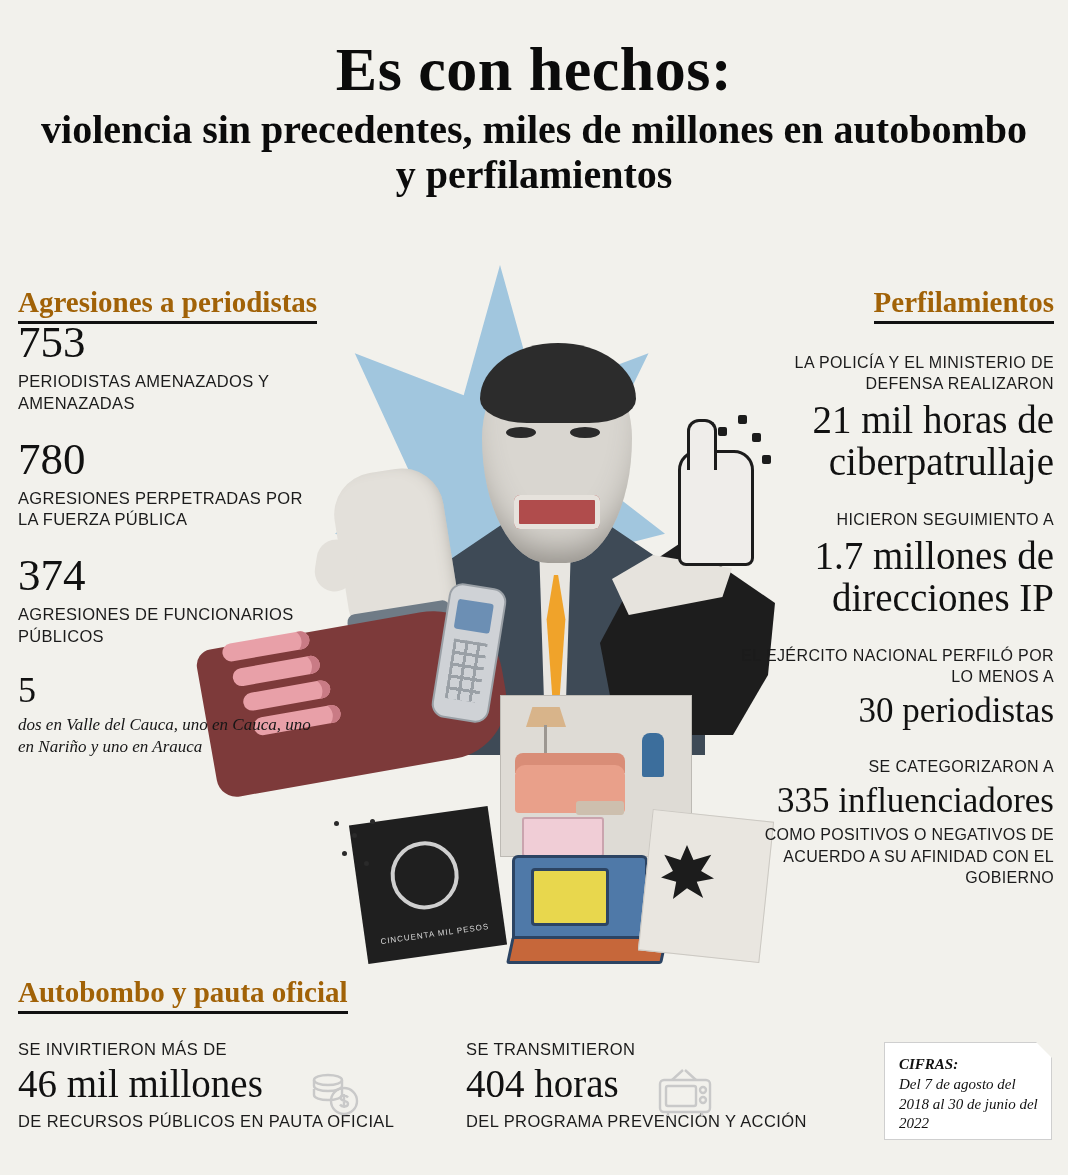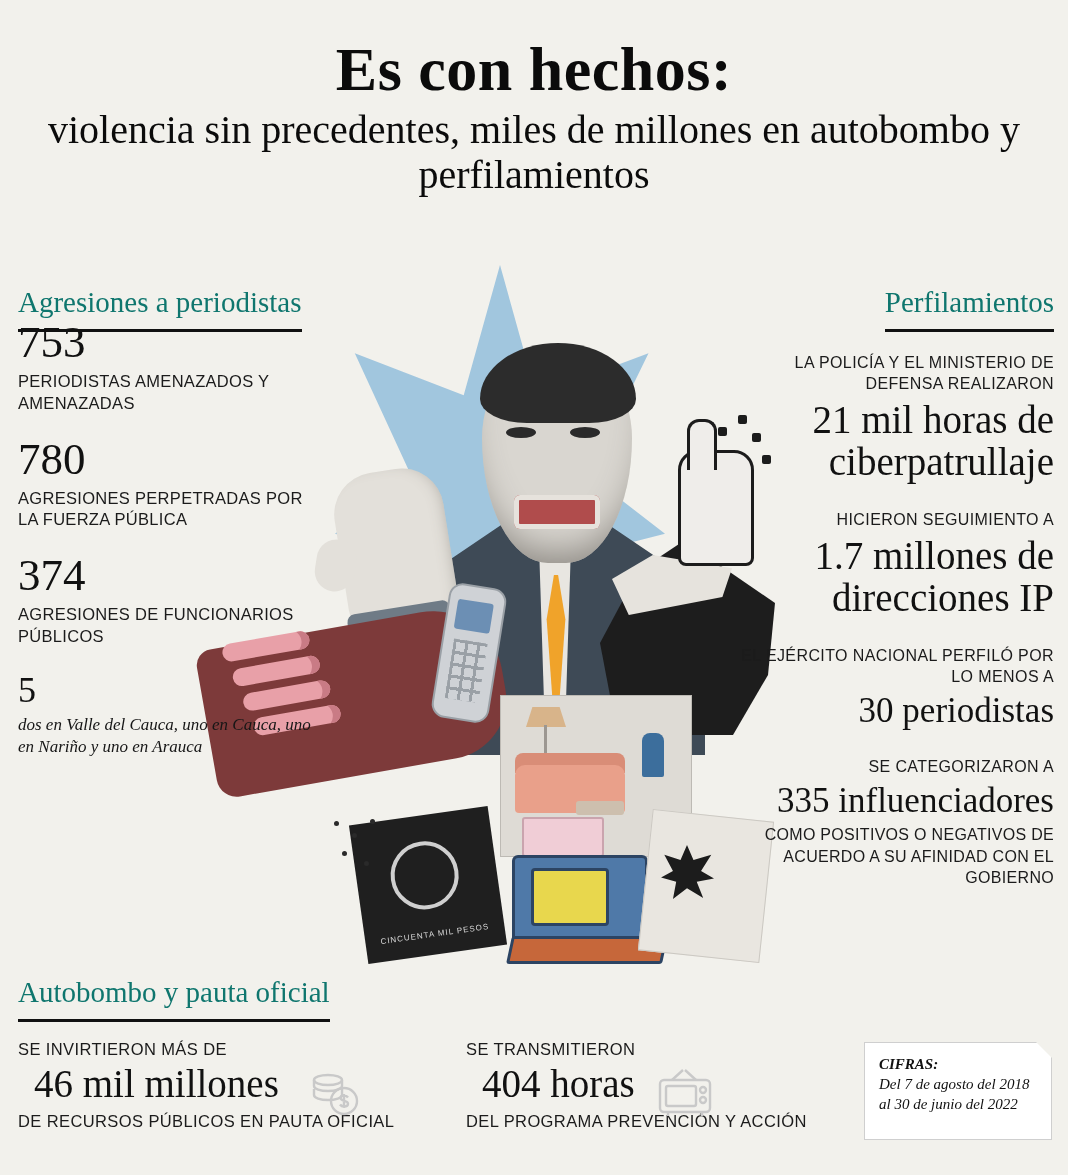--- a/index.html
+++ b/index.html
@@ -27,36 +27,36 @@
   }
   .title-main {
     font-size: 62px;
     font-weight: bold;
     letter-spacing: 0.5px;
     line-height: 1.0;
     color: #0b0b0b;
   }
   .title-sub {
     font-size: 40px;
-    font-weight: normal;
+    font-weight: bold;
     line-height: 1.12;
     margin-top: 8px;
     color: #0b0b0b;
     padding: 0 28px;
   }
 
   
   .sec-heading {
     font-family: "Liberation Serif", serif;
-    font-weight: normal;
+    font-weight: bold;
     font-size: 29px;
-    color: #0f766e;
+    color: #a16207;
     display: inline-block;
     border-bottom: 3px solid #111;
-    padding-bottom: 10px;
+    padding-bottom: 2px;
     line-height: 1.15;
   }
 
   
   .col-left {
     position: absolute;
     left: 18px;
     top: 286px;
     width: 300px;
   }
@@ -162,42 +162,42 @@
     font-size: 16.5px;
     letter-spacing: 0.4px;
     text-transform: uppercase;
     color: #1b1b1b;
   }
   .b-big {
     font-family: "Liberation Serif", serif;
     font-size: 39px;
     line-height: 1.1;
     color: #111;
-    margin: 4px 0 6px 16px;
+    margin: 4px 0 6px 0;
   }
   .b-bot {
     font-size: 16.5px;
     letter-spacing: 0.4px;
     text-transform: uppercase;
     color: #1b1b1b;
   }
   .b-icon {
     position: absolute;
     top: 26px;
     color: #c9c9c9;
   }
   .b-icon.coins { left: 290px; }
   .b-icon.tv    { left: 190px; }
 
   
   .source-box {
     position: absolute;
     right: 16px;
     top: 1042px;
-    width: 188px;
+    width: 168px;
     height: 98px;
     background: #fff;
     border: 1px solid #cfcfcf;
     padding: 12px 12px 10px 14px;
     box-sizing: border-box;
     font-family: "Liberation Serif", serif;
     font-style: italic;
     font-size: 15px;
     line-height: 1.32;
     color: #111;

